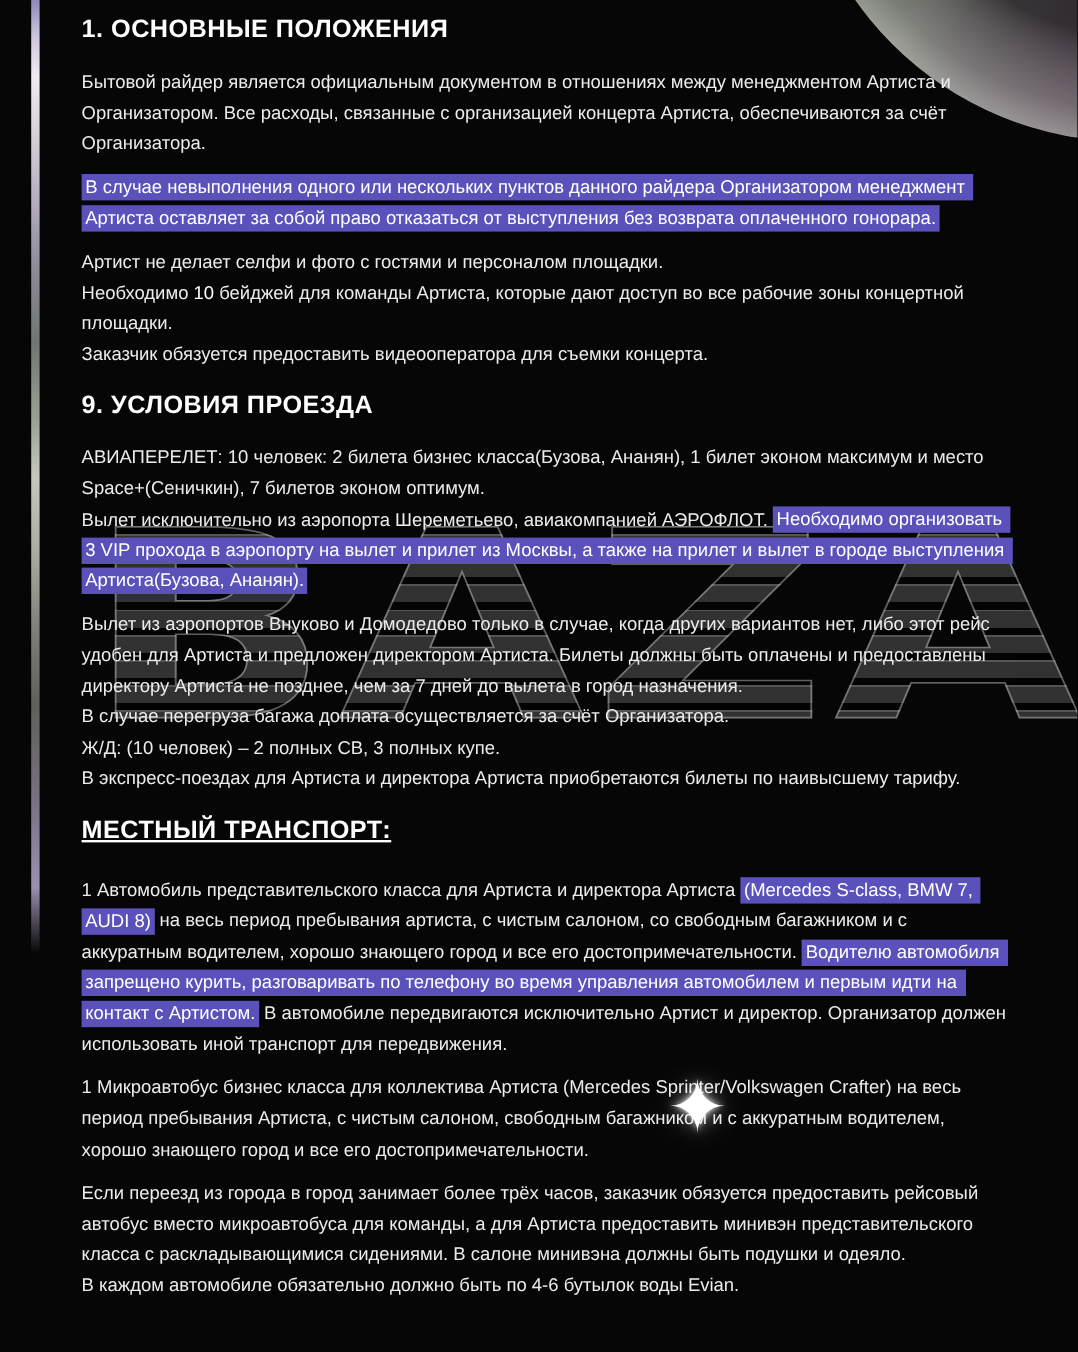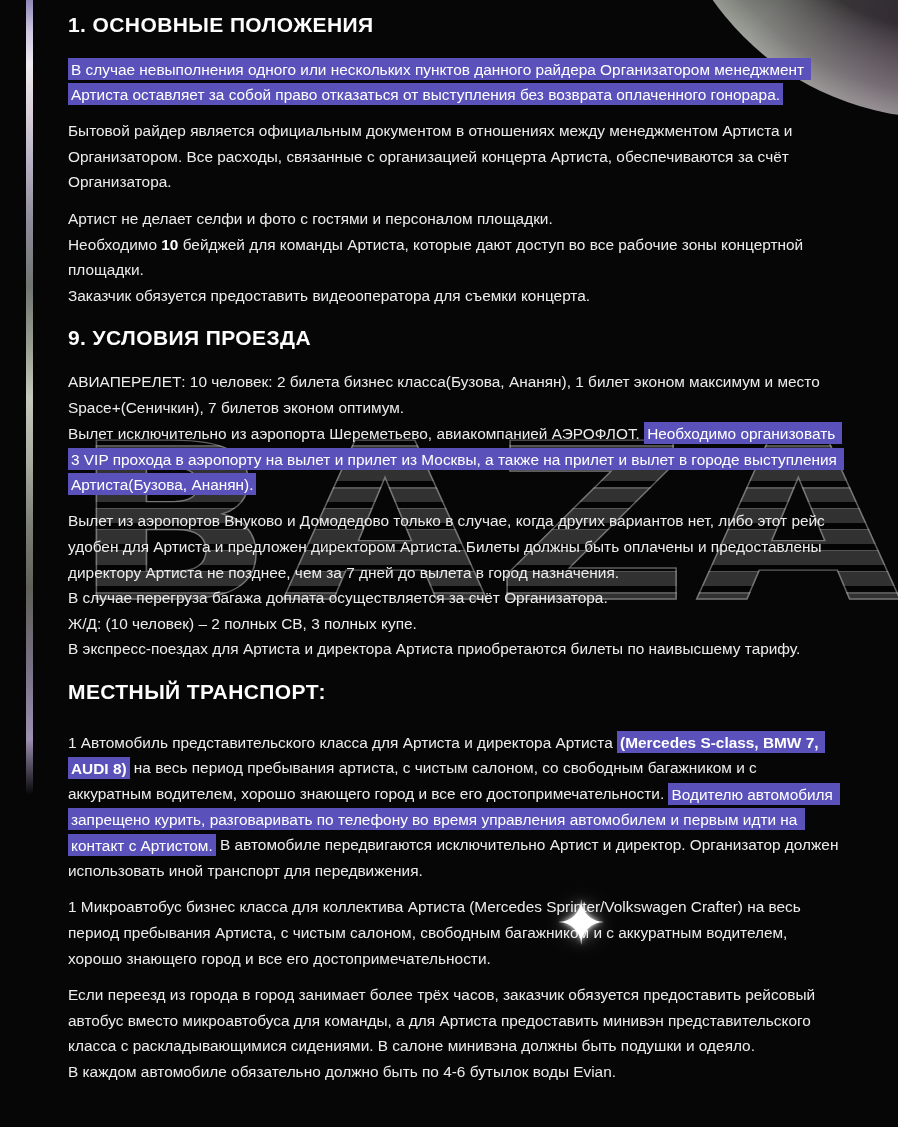--- a/index.html
+++ b/index.html
@@ -62,51 +62,51 @@
   .content{
     position:relative;z-index:3;
     padding:12px 58px 0 68px;
   }
   h2{
     margin:17px 0 19px;
     font-size:21px;line-height:25px;
     font-weight:bold;color:#fdfdfd;letter-spacing:.4px;
   }
   h2.first{margin-top:0;}
-  h2.transport{margin-bottom:26px;}
+  h2.transport{margin-bottom:26px;text-decoration:underline;}
   .para{
     margin:0 0 11px;
     font-size:15.4px;line-height:25.6px;
     white-space:pre-wrap;
     color:#ececec;
   }
   .para .hl{
     background:#5a52ba;
     color:#fff;
     padding:2.5px 3px;
     -webkit-box-decoration-break:clone;box-decoration-break:clone;
   }
-  .para .b{font-weight:bold;color:#fff;}
+  .para .b{font-weight:normal;color:#fff;}
 </style>
 </head>
 <body>
 
 <div class="page">
 
   <div class="corner-disc"></div>
   <div class="left-streak"></div>
 
   <div class="watermark">BAZA</div>
 
   <div class="content">
 
     <section>
       <h2 class="first">1. ОСНОВНЫЕ ПОЛОЖЕНИЯ</h2>
+      <p class="para"><span>Бытовой райдер является официальным документом в отношениях между менеджментом Артиста и Организатором. Все расходы, связанные с организацией концерта Артиста, обеспечиваются за счёт Организатора.</span></p>
       <p class="para"><span class="hl">В случае невыполнения одного или нескольких пунктов данного райдера Организатором менеджмент Артиста оставляет за собой право отказаться от выступления без возврата оплаченного гонорара.</span></p>
-      <p class="para"><span>Бытовой райдер является официальным документом в отношениях между менеджментом Артиста и Организатором. Все расходы, связанные с организацией концерта Артиста, обеспечиваются за счёт Организатора.</span></p>
       <p class="para"><span>Артист не делает селфи и фото с гостями и персоналом площадки.
 Необходимо </span><span class="b">10</span><span> бейджей для команды Артиста, которые дают доступ во все рабочие зоны концертной площадки.
 Заказчик обязуется предоставить видеооператора для съемки концерта.</span></p>
     </section>
 
     <section>
       <h2>9. УСЛОВИЯ ПРОЕЗДА</h2>
       <p class="para"><span>АВИАПЕРЕЛЕТ: 10 человек: 2 билета бизнес класса(Бузова, Ананян), 1 билет эконом максимум и место Space+(Сеничкин), 7 билетов эконом оптимум.
 Вылет исключительно из аэропорта Шереметьево, авиакомпанией АЭРОФЛОТ. </span><span class="hl">Необходимо организовать 3 VIP прохода в аэропорту на вылет и прилет из Москвы, а также на прилет и вылет в городе выступления Артиста(Бузова, Ананян).</span></p>
       <p class="para"><span>Вылет из аэропортов Внуково и Домодедово только в случае, когда других вариантов нет, либо этот рейс удобен для Артиста и предложен директором Артиста. Билеты должны быть оплачены и предоставлены директору Артиста не позднее, чем за 7 дней до вылета в город назначения.

